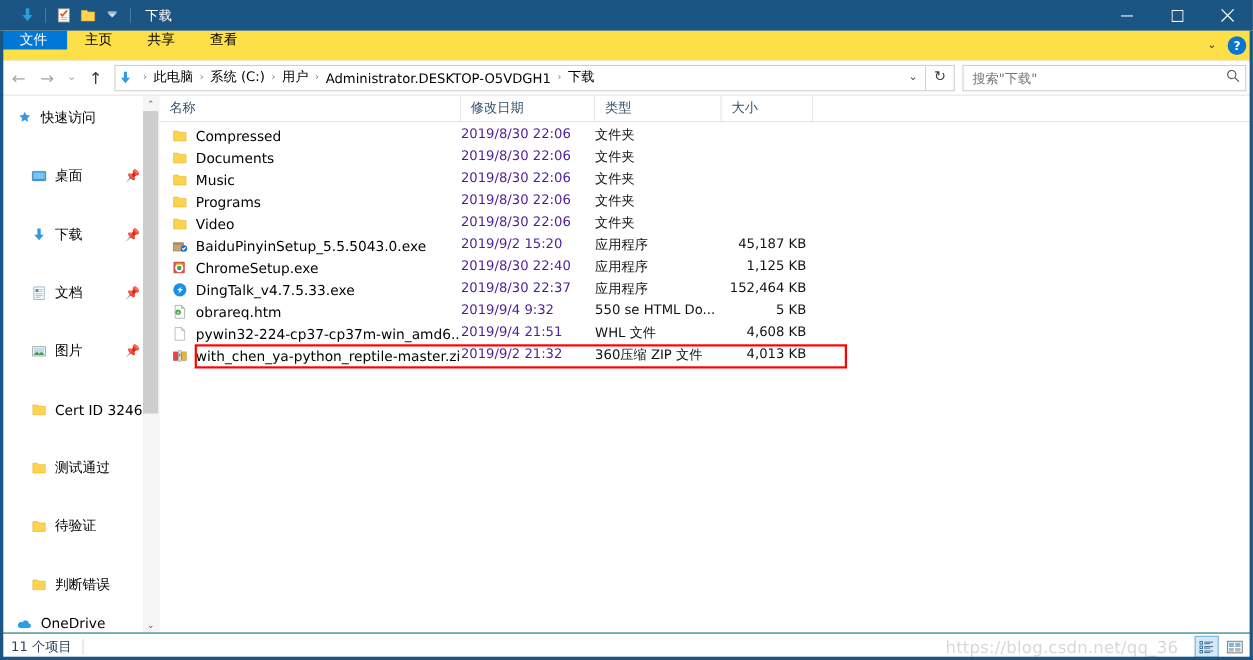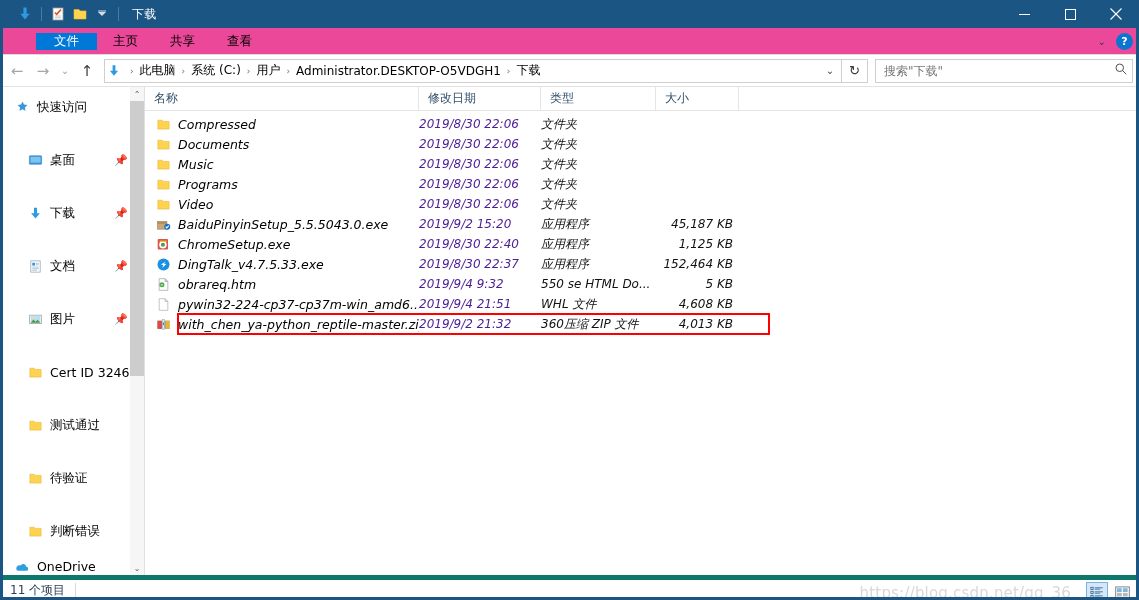--- a/index.html
+++ b/index.html
@@ -39,25 +39,24 @@
   .winctl { position: absolute; right: 0; top: 0; height: 28px; display: flex; }
   .winctl div {
     width: 46px; height: 28px;
     display: flex; align-items: center; justify-content: center;
     color: #ffffff;
   }
 
   
   .ribbon {
     height: 27px; flex: 0 0 27px;
-    background: #ec4899;
-    display: flex; align-items: center;
+    background: #fde047;
+    display: flex; align-items: flex-start;
     border-bottom: 1px solid #dcdcdc;
     position: relative;
-    padding-left: 36px;
   }
   .tab {
     display: flex; align-items: center; justify-content: center;
     font-size: 12.5px; color: #000000;
     padding: 0 16px;
     min-width: 56px;
   }
   .tab.file {
     background: #0078d7; color: #ffffff; font-weight: normal;
     padding: 0 18px;
@@ -199,24 +198,23 @@
   .col.c-type { width: 115px; flex: 0 0 115px; }
   .col.c-size { width: 83px; flex: 0 0 83px; }
   .col.c-pad  { flex: 1 1 auto; border-right: none; }
   .sortmark {
     position: absolute; top: -4px; left: 137px;
     color: #6d6d6d; font-size: 9px;
   }
 
   .rows { flex: 1 1 auto; overflow: hidden; padding-top: 3px; }
   .row {
-    height: 20px; display: flex; align-items: center;
+    height: 20px; display: flex; align-items: flex-start;
     font-size: 12.5px; color: #000;
     position: relative;
-    font-style: italic;
   }
   .cell { display: flex; align-items: center; white-space: nowrap; overflow: hidden; }
   .cell.nm { width: 274px; flex: 0 0 274px; padding-left: 9px; }
   .cell.dt { width: 122px; flex: 0 0 122px; color: #4c1d95; font-size: 12px; }
   .cell.tp { width: 115px; flex: 0 0 115px; color: #111; font-size: 12px; }
   .cell.sz { width: 83px; flex: 0 0 83px; color: #111; font-size: 12px;
              justify-content: flex-end; padding-right: 6px; }
   .fico { width: 18px; height: 18px; margin-right: 6px; flex: 0 0 18px;
           display: flex; align-items: center; justify-content: center; }
 
@@ -225,21 +223,21 @@
     left: 177px; top: 313px; width: 593px; height: 22px;
     border: 2px solid #ff0000;
     pointer-events: none;
     z-index: 20;
   }
 
   
   .statusbar {
     height: 25px; flex: 0 0 25px;
     background: #ffffff;
-    border-top: 5px solid #0f766e;
+    border-top: 1px solid #0f766e;
     display: flex; align-items: center;
     padding-left: 10px;
     position: relative;
   }
   .status-text { font-size: 12px; color: #2b3f55; }
   .status-sep { width: 1px; height: 14px; background: #d8d8d8; margin-left: 10px; }
   .watermark {
     position: absolute; right: 68px; top: 4px;
     font-size: 15px; color: #d8d8d8; letter-spacing: 0.2px;
   }

